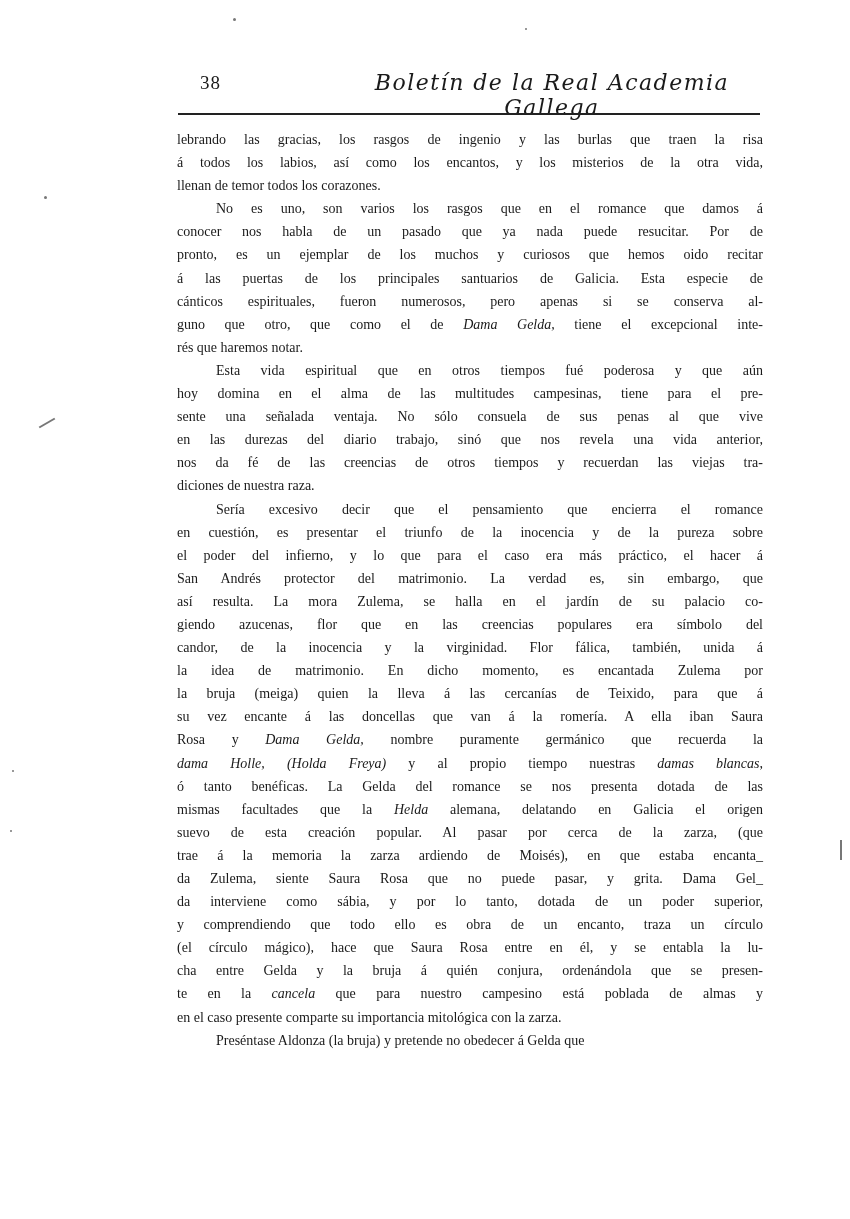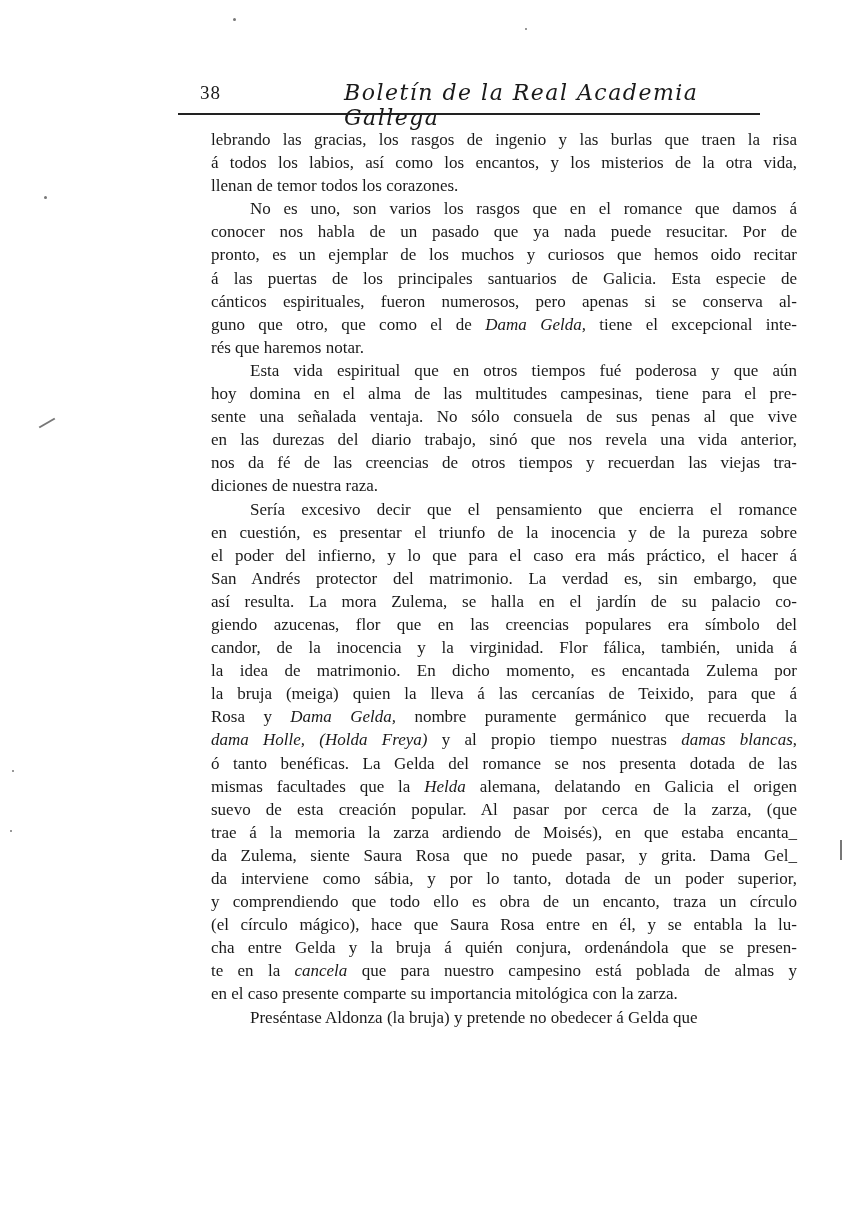--- a/index.html
+++ b/index.html
@@ -1,21 +1,21 @@
 <!DOCTYPE html>
 <html><head>
 <meta charset="utf-8">
 <style>
   html, body { margin:0; padding:0; background:#ffffff; }
   body { width:850px; height:1219px; position:relative; overflow:hidden; font-family:"Liberation Serif","DejaVu Serif",serif; color:#1a1a1a; }
-  .header { position:absolute; left:178px; top:78px; width:582px; height:32px; }
+  .header { position:absolute; left:178px; top:68px; width:582px; height:32px;text-align:center; }
   .page-num { position:absolute; left:22px; top:4px; font-size:19px; letter-spacing:1px; }
   .running-title { position:absolute; left:134px; top:2px; font-size:22px; letter-spacing:1.5px; font-family:"DejaVu Serif",serif; font-style:italic;margin-left:32px; }
   .rule { position:absolute; left:178px; top:113px; width:582px; height:0; border-top:2px solid #222; }
-  .body { position:absolute; left:177px; top:128px; width:586px; font-size:17px; line-height:23.1px;margin-left:34px; }
+  .body { position:absolute; left:177px; top:128px; width:586px; font-size:14px; line-height:23.1px; }
   .line { display:block; white-space:nowrap; text-align:justify; text-align-last:justify; height:23.1px; }
   .line.last { text-align-last:left; }
   .line.indent { padding-left:39px; }
   i { font-style:italic; }
   .speck { position:absolute; background:#777; border-radius:50%; }
 </style>
 </head>
 <body>
 
 <div class="header">
@@ -50,20 +50,21 @@
     <div>
       <span class="line indent">Sería excesivo decir que el pensamiento que encierra el romance</span>
       <span class="line">en cuestión, es presentar el triunfo de la inocencia y de la pureza sobre</span>
       <span class="line">el poder del infierno, y lo que para el caso era más práctico, el hacer á</span>
       <span class="line">San Andrés protector del matrimonio. La verdad es, sin embargo, que</span>
       <span class="line">así resulta. La mora Zulema, se halla en el jardín de su palacio co-</span>
       <span class="line">giendo azucenas, flor que en las creencias populares era símbolo del</span>
       <span class="line">candor, de la inocencia y la virginidad. Flor fálica, también, unida á</span>
       <span class="line">la idea de matrimonio. En dicho momento, es encantada Zulema por</span>
       <span class="line">la bruja (meiga) quien la lleva á las cercanías de Teixido, para que á</span>
+      <span class="line">su vez encante á las doncellas que van á la romería. A ella iban Saura</span>
       <span class="line">Rosa y <i>Dama Gelda,</i> nombre puramente germánico que recuerda la</span>
       <span class="line"><i>dama Holle, (Holda Freya)</i> y al propio tiempo nuestras <i>damas blancas</i>,</span>
       <span class="line">ó tanto benéficas. La Gelda del romance se nos presenta dotada de las</span>
       <span class="line">mismas facultades que la <i>Helda</i> alemana, delatando en Galicia el origen</span>
       <span class="line">suevo de esta creación popular. Al pasar por cerca de la zarza, (que</span>
       <span class="line">trae á la memoria la zarza ardiendo de Moisés), en que estaba encanta_</span>
       <span class="line">da Zulema, siente Saura Rosa que no puede pasar, y grita. Dama Gel_</span>
       <span class="line">da interviene como sábia, y por lo tanto, dotada de un poder superior,</span>
       <span class="line">y comprendiendo que todo ello es obra de un encanto, traza un círculo</span>
       <span class="line">(el círculo mágico), hace que Saura Rosa entre en él, y se entabla la lu-</span>

